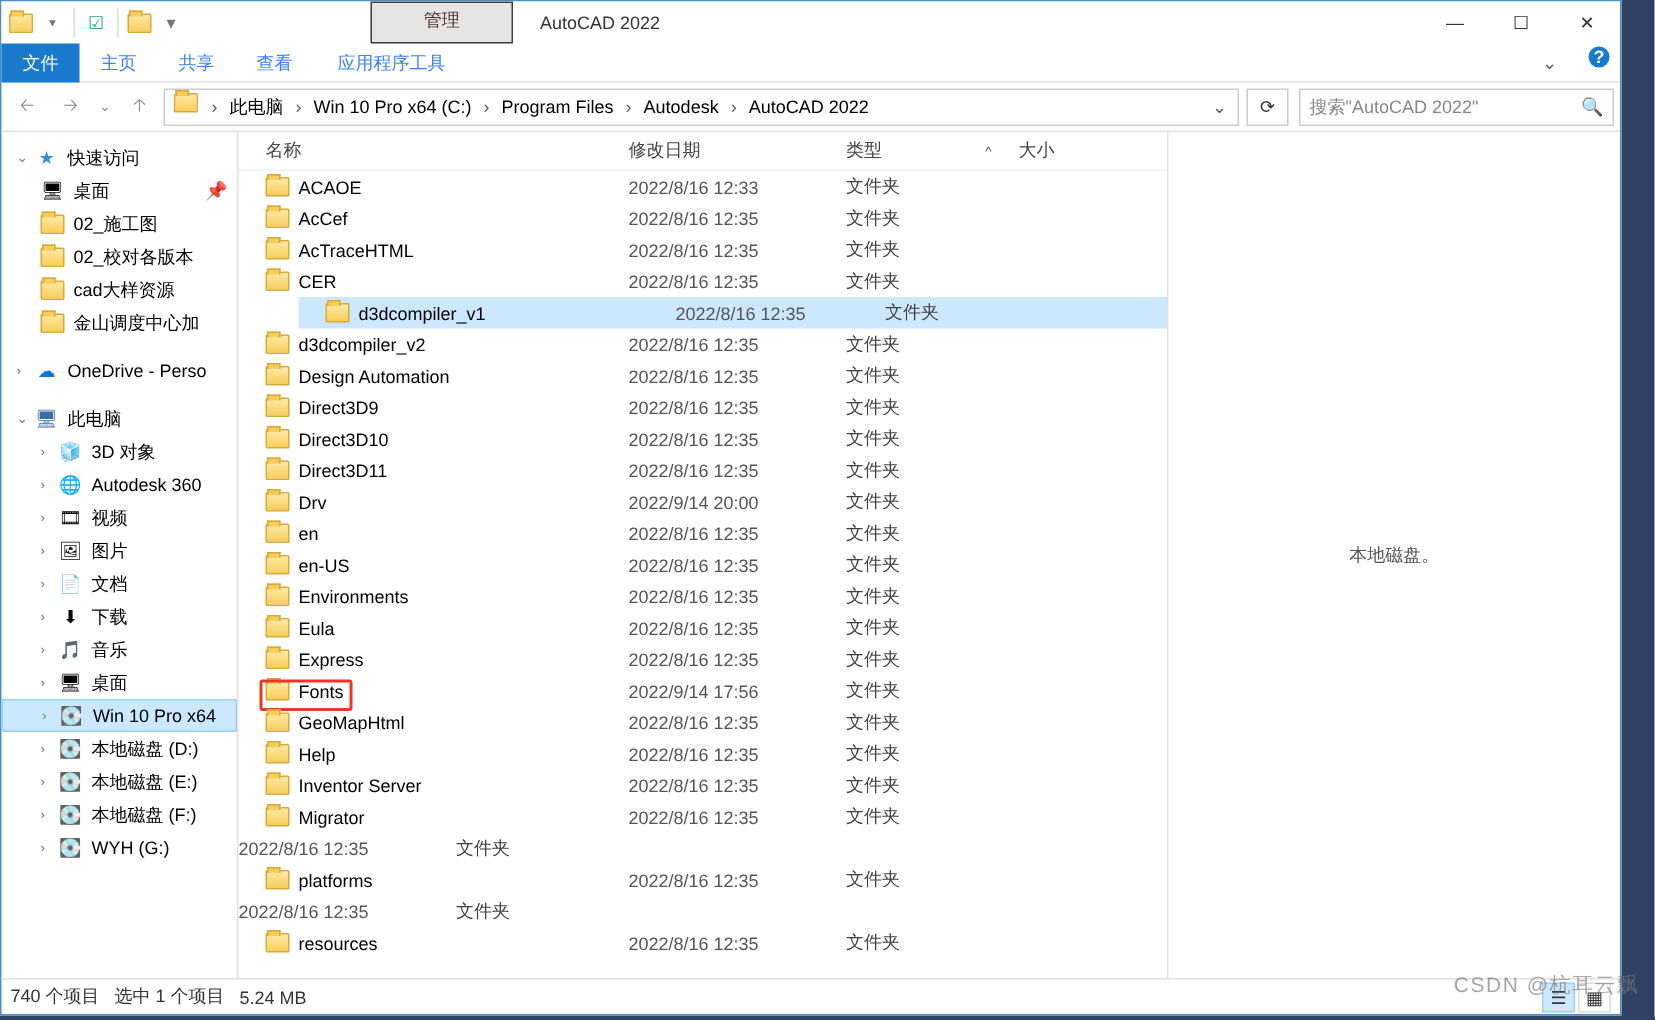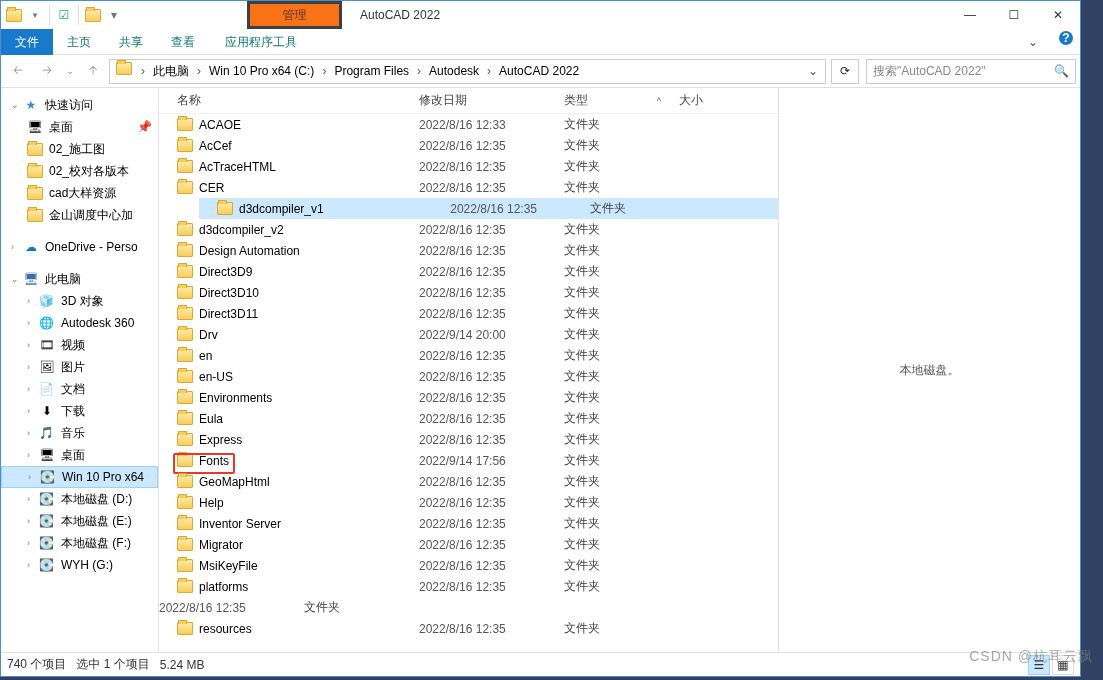--- a/index.html
+++ b/index.html
@@ -5,29 +5,29 @@
   * { box-sizing: border-box; font-family: "Microsoft YaHei", "Segoe UI", sans-serif; font-size: 12px; }
   body { margin: 0; width: 1103px; height: 680px; background: #304264; overflow: hidden; }
   .window { position: absolute; top: 0; left: 0; width: 1081px; height: 677px; background: #fff; border: 1px solid #4a90c8; display: flex; flex-direction: column; }
 
   
   .titlebar { display: flex; align-items: stretch; height: 28px; background: #fff; }
   .qat { display: flex; align-items: center; padding: 0 4px; gap: 3px; }
   .qat .ico { width: 18px; height: 18px; display: flex; align-items: center; justify-content: center; }
   .qat .sep { width: 1px; height: 20px; background: #ddd; margin: 0 2px; }
   .tabset { display: flex; margin-left: 120px; }
-  .ctxtab { width: 95px; text-align: center; line-height: 22px; background: #f97316; color: #533; border: 3px solid #404040; }
+  .ctxtab { width: 95px; text-align: center; line-height: 22px; background: #e5e5e5; color: #533; border: 1px solid #404040; }
   .title { flex: 1; text-align: left; padding-left: 18px; line-height: 28px; color: #333; }
   .wbtns { display: flex; }
   .wbtn { width: 44px; height: 28px; display: flex; align-items: center; justify-content: center; color: #333; }
 
   
   .ribbon { display: flex; align-items: center; height: 26px; border-bottom: 1px solid #e1e1e1; }
   .ribbon .filetab { background: #1979ca; color: #fff; padding: 0 14px; line-height: 26px; }
-  .ribbon .tab { padding: 0 14px; line-height: 26px; color: #0f766e; }
+  .ribbon .tab { padding: 0 14px; line-height: 26px; color: #3b82f6; }
   .ribbon .tab.help { margin-left: auto; margin-right: 8px; width: 24px; text-align: center; color: #1979ca; }
   .ribbon .help-dd { margin-right: 6px; color: #555; }
 
   
   .addrbar { display: flex; align-items: center; height: 33px; padding: 3px 4px; gap: 3px; border-bottom: 1px solid #e1e1e1; }
   .navbtn { width: 26px; height: 26px; border-radius: 3px; display: flex; align-items: center; justify-content: center; color: #888; }
   .addrbox { flex: 1; display: flex; align-items: center; border: 1px solid #ccc; height: 25px; padding: 0 2px; }
   .addrbox .pc-icon { width: 18px; height: 18px; margin: 0 4px; }
   .crumb { padding: 0 5px; line-height: 23px; }
   .chev { color: #555; padding: 0 3px; cursor: default; }
@@ -477,24 +477,20 @@
           <div class="row">
             <div class="c-name">
               <span class="fo"></span>
               <span>Migrator</span>
             </div>
             <div class="c-date">2022/8/16 12:35</div>
             <div class="c-type">文件夹</div>
             <div class="c-size"></div>
           </div>
           <div class="row">
-            <div class="c-name">
-              <span class="fo"></span>
-              <span>MsiKeyFile</span>
-            </div>
             <div class="c-date">2022/8/16 12:35</div>
             <div class="c-type">文件夹</div>
             <div class="c-size"></div>
           </div>
           <div class="row">
             <div class="c-name">
               <span class="fo"></span>
               <span>platforms</span>
             </div>
             <div class="c-date">2022/8/16 12:35</div>

